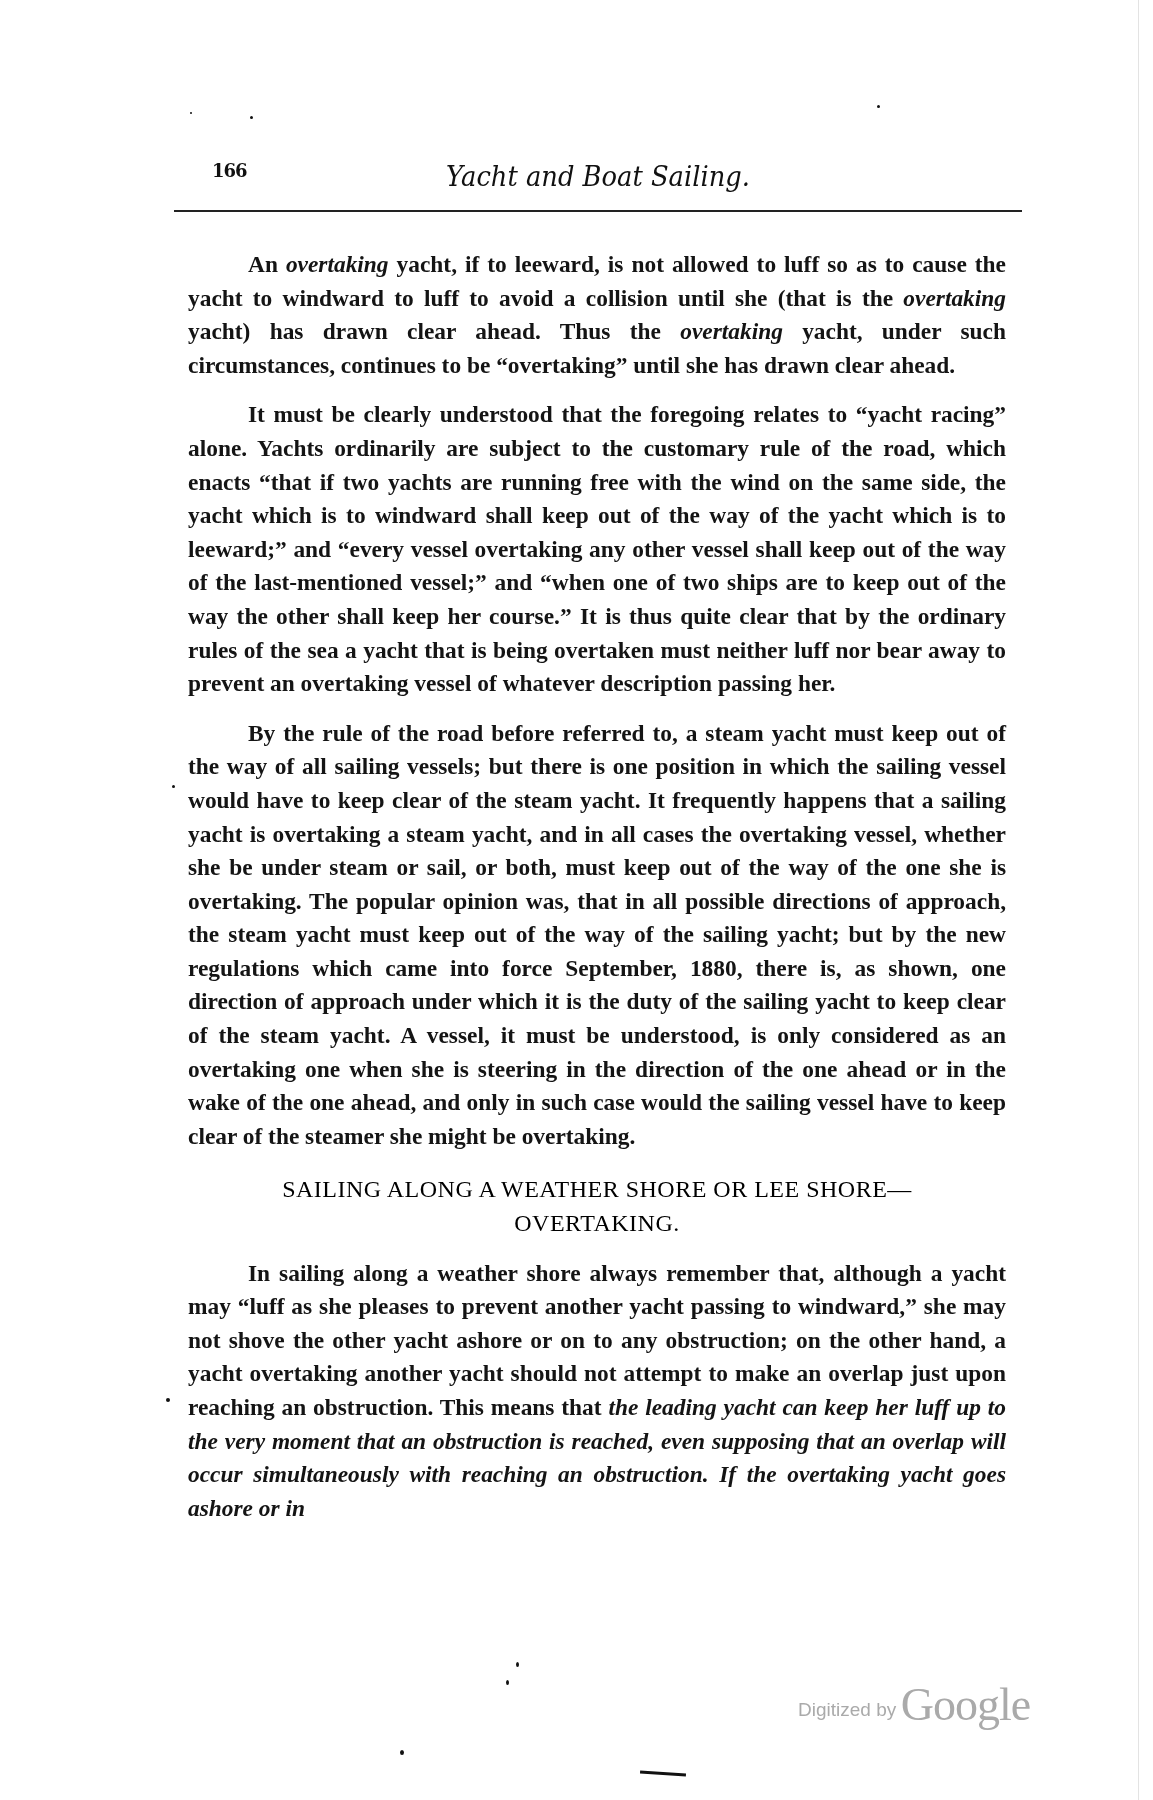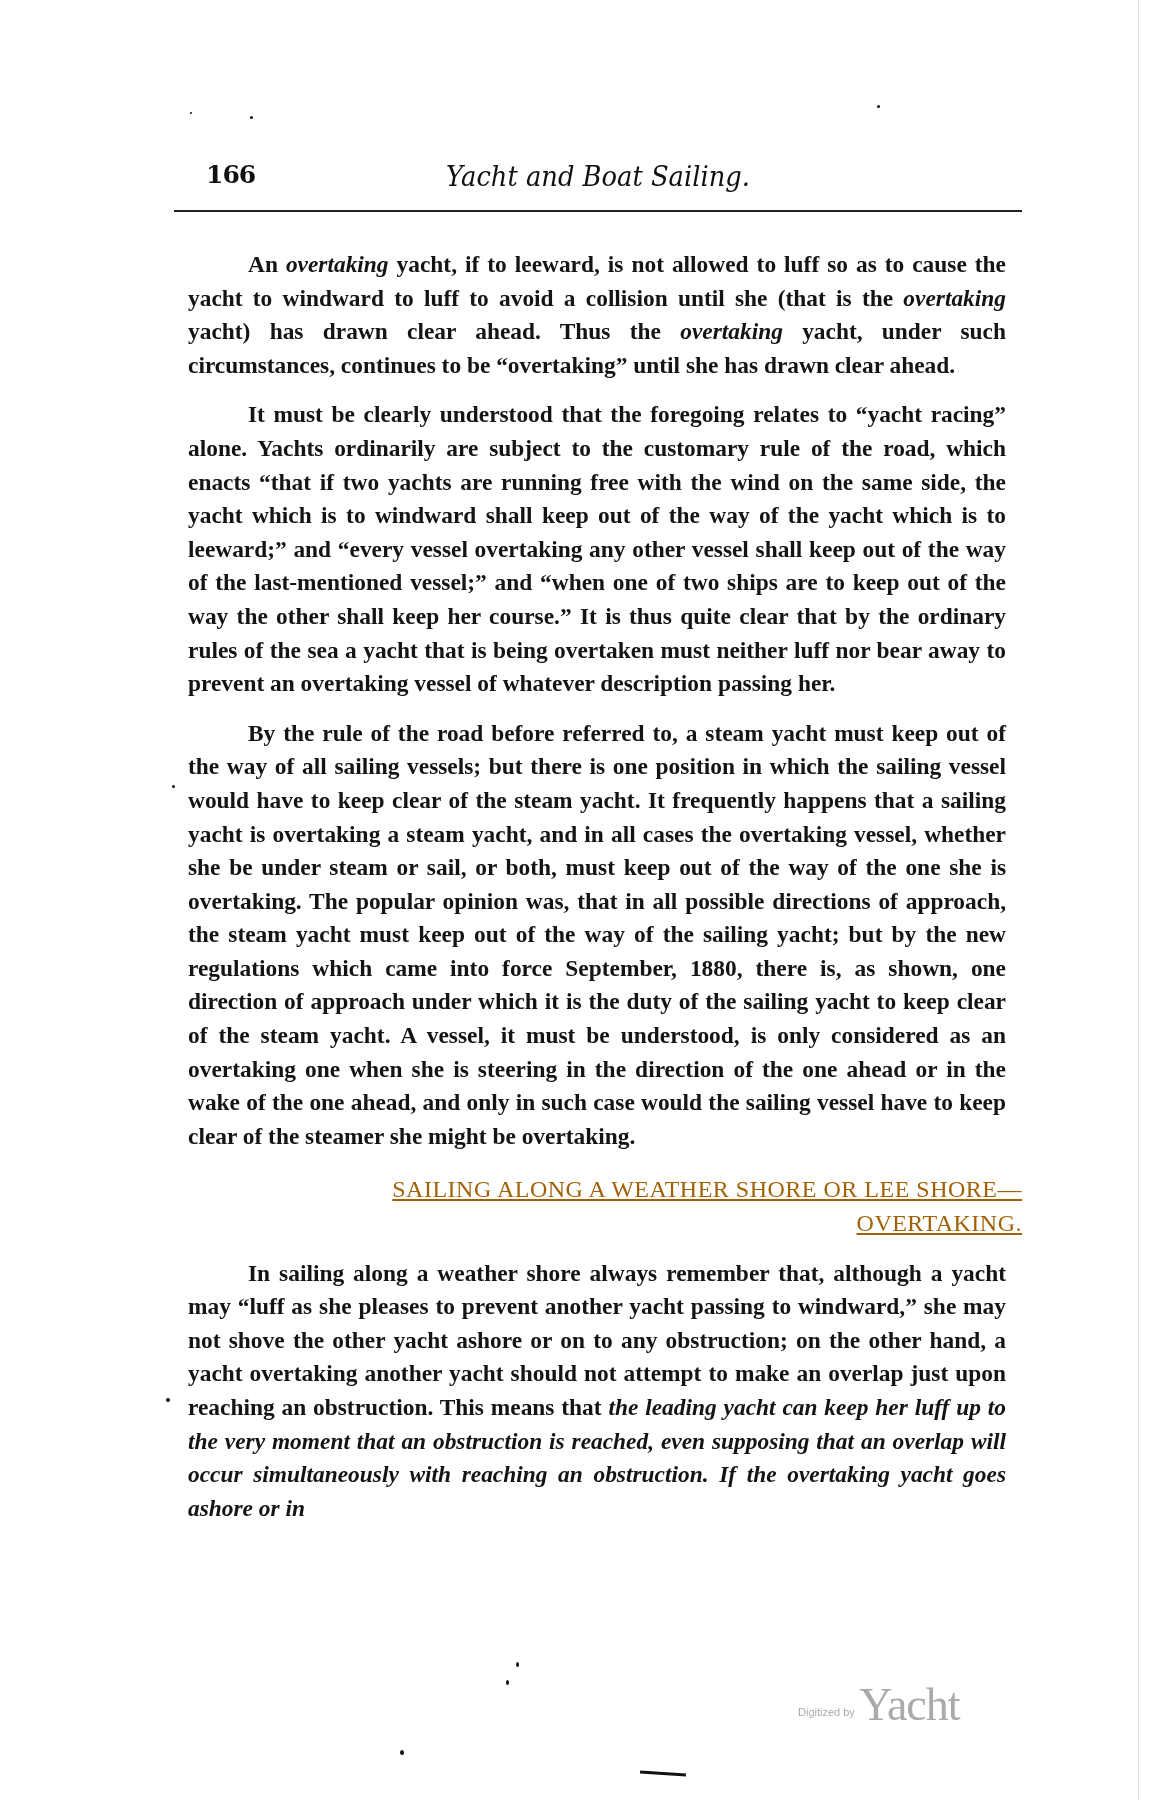--- a/index.html
+++ b/index.html
@@ -1,27 +1,27 @@
 <!DOCTYPE html>
 <html><head>
 <meta charset="utf-8">
 <style>
   html, body { margin: 0; padding: 0; background: #ffffff; }
   body { width: 1153px; height: 1800px; position: relative; overflow: hidden; }
   .page { position: absolute; left: 0; top: 0; width: 1153px; height: 1800px; background: #fff; }
   .running-head { position: absolute; left: 174px; top: 160px; width: 848px; height: 40px; }
-  .page-number { position: absolute; left: 32px; top: 0; font-family: "DejaVu Serif", serif; font-weight: bold; font-size: 25px; color: #111; letter-spacing: -1px; }
+  .page-number { position: absolute; left: 38px; top: 0; font-family: "DejaVu Serif", serif; font-weight: bold; font-size: 18px; color: #111; letter-spacing: -1px; }
   .running-title { position: absolute; left: 0; right: 0; text-align: center; top: 0; font-family: "DejaVu Serif", serif; font-style: italic; font-size: 28px; color: #111; transform: scaleX(0.92); }
   .head-rule { position: absolute; left: 174px; top: 210px; width: 848px; height: 2px; background: #222; }
   .text-block { position: absolute; left: 172px; top: 232px; width: 850px; font-family: "Liberation Serif", serif; font-weight: bold; font-size: 23.4px; line-height: 33.6px; color: #141414; text-align: justify; }
   .para { margin: 16px; text-indent: 60px; }
-  .heading { margin: 20px 0 0 0; text-align: right; font-family: "Liberation Serif", serif; font-weight: normal; font-size: 24px; line-height: 33.6px; letter-spacing: 0.5px; color: #a16207; text-decoration: underline; }
+  .heading { margin: 20px 0 0 0; text-align: center; font-family: "Liberation Serif", serif; font-weight: normal; font-size: 24px; line-height: 33.6px; letter-spacing: 0.5px; color: #000000; }
   i { font-style: italic; }
   .watermark { position: absolute; left: 798px; top: 1678px; color: #aaaaaa; font-family: "Liberation Sans", sans-serif; }
-  .wm-small { font-size: 11px; vertical-align: 4px; text-align: right; }
+  .wm-small { font-size: 19px; vertical-align: 4px; text-align: right; }
   .wm-big { font-family: "Liberation Serif", serif; font-size: 46px; letter-spacing: -1px; }
   .speck { position: absolute; background: #111; border-radius: 50%; }
   .edge-line { position: absolute; left: 1138px; top: 0; width: 1px; height: 1800px; background: #e3e3e3; }
   .bottom-dash { position: absolute; left: 640px; top: 1772px; width: 46px; height: 3px; background: #111; transform: rotate(4deg); }
 </style>
 </head>
 <body>
 
 <div class="page">
   <div class="edge-line"></div>
@@ -48,15 +48,15 @@
   <div class="speck" style="left:877px;top:105px;width:3px;height:3px;"></div>
   <div class="speck" style="left:172px;top:785px;width:3px;height:3px;"></div>
   <div class="speck" style="left:166px;top:1398px;width:4px;height:4px;"></div>
   <div class="speck" style="left:516px;top:1662px;width:3px;height:5px;"></div>
   <div class="speck" style="left:506px;top:1680px;width:3px;height:5px;"></div>
   <div class="speck" style="left:400px;top:1750px;width:4px;height:5px;"></div>
   <div class="bottom-dash"></div>
 
   <div class="watermark">
     <span class="wm-small">Digitized by</span>
-    <span class="wm-big">Yacht</span>
+    <span class="wm-big">Google</span>
   </div>
 </div>
 
 </body></html>

